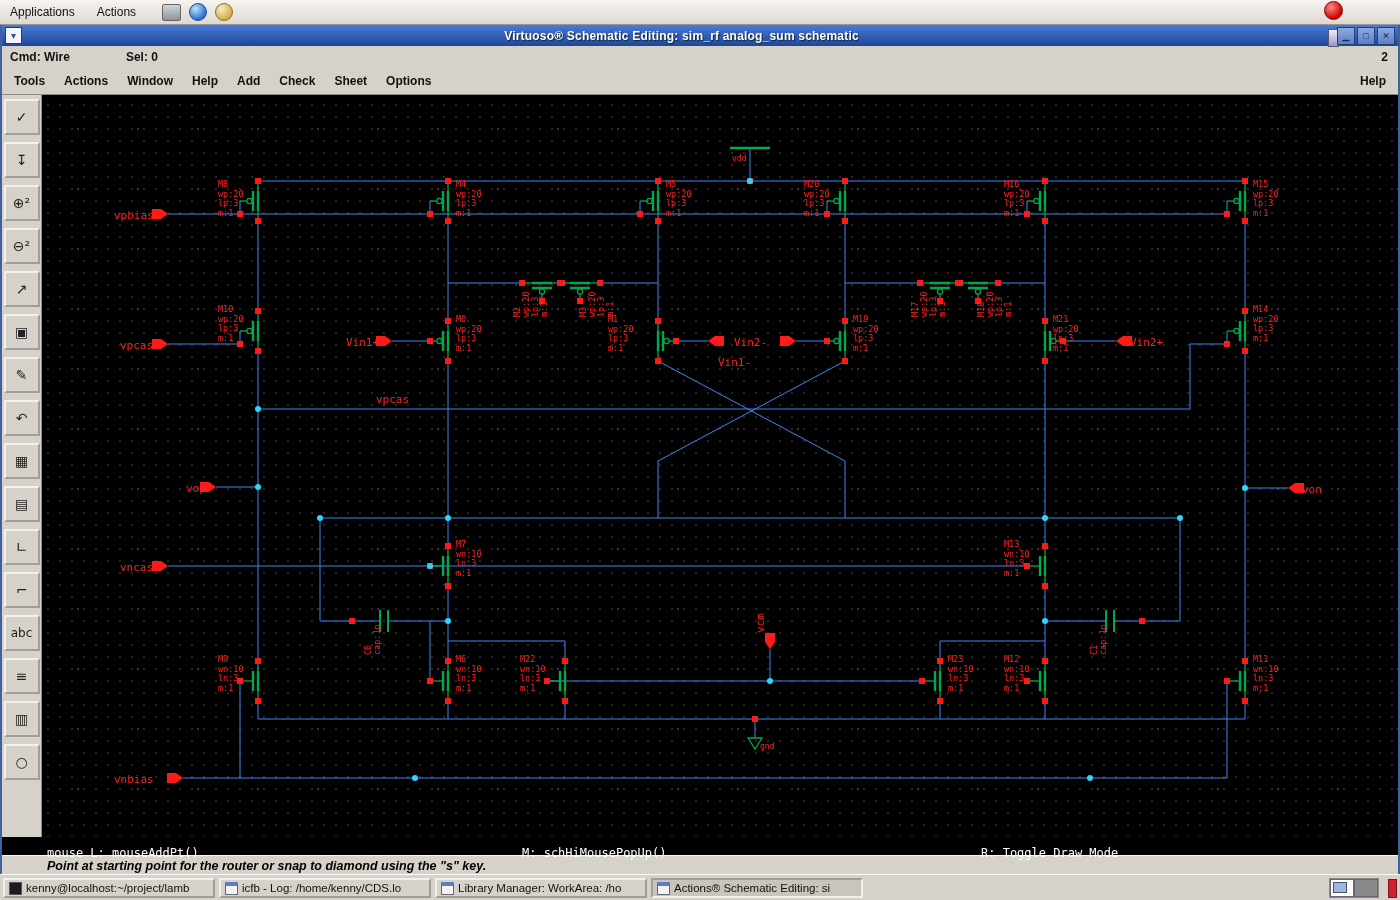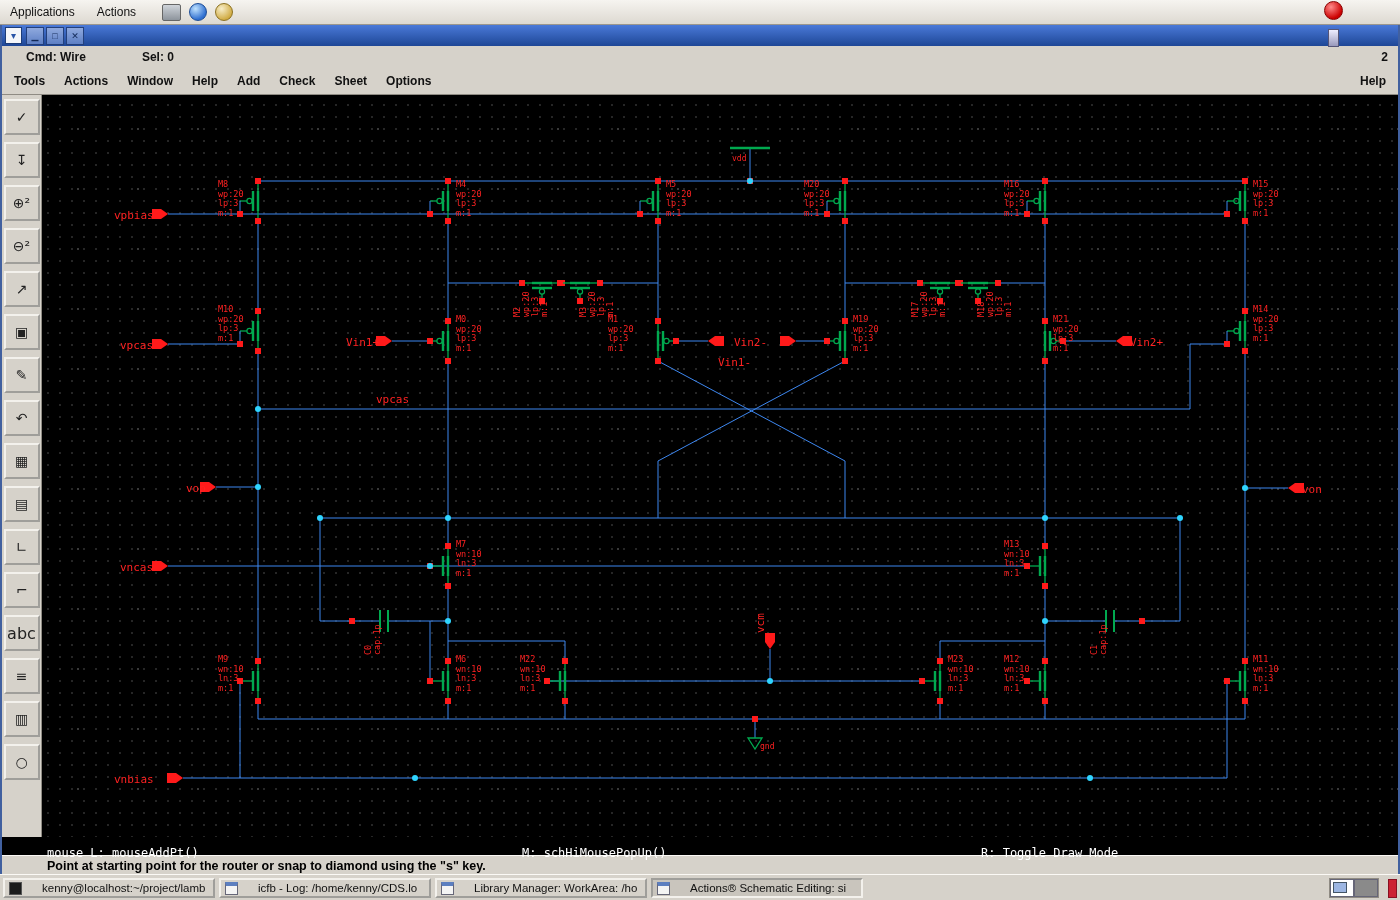--- a/index.html
+++ b/index.html
@@ -23,21 +23,21 @@
   .app-window{height:849px;box-sizing:border-box;border-left:2px solid #41609f;border-right:2px solid #41609f;background:#d6d2ca;}
   .titlebar{height:21px;background:linear-gradient(#4a79d8,#1e4796);display:flex;align-items:center;padding:0 3px;}
   .win-menu-btn{width:15px;height:15px;background:#f4f6fa;border:1px solid #1c3c78;color:#2a55a8;font-size:10px;
      display:flex;align-items:center;justify-content:center;margin-right:4px;}
   .win-title{flex:1;text-align:center;color:#fff;font-weight:bold;font-size:12px;letter-spacing:.2px;
      text-shadow:1px 1px 1px #123;}
   .win-btns{display:flex;gap:2px;}
   .wbtn{width:16px;height:16px;background:linear-gradient(#8fa9de,#5d7fc4);border:1px solid #23407c;color:#132a58;
      font-size:9px;display:flex;align-items:center;justify-content:center;}
   .cmd-row{height:22px;display:flex;align-items:center;font-size:12px;font-weight:bold;color:#111;
-     padding-left:24px;background:#d6d2ca;}
+     padding-left:8px;background:#d6d2ca;}
   .cmd-sel{margin-left:56px;}
   .page-num{margin-left:auto;padding-right:10px;font-weight:bold;}
   .menubar{height:26px;display:flex;align-items:center;gap:19px;padding:0 12px;background:#d6d2ca;
      border-bottom:1px solid #8f8b83;font-size:12px;font-weight:bold;color:#111;}
   .menu-item{cursor:default;}
   .menu-help{margin-left:auto;}
   
   .main{display:flex;height:742px;}
   .toolcol{width:40px;box-sizing:border-box;background:#d6d2ca;border-right:1px solid #8f8b83;padding-top:2px;}
   .tool-btn{width:32px;height:32px;margin:2px auto 7px auto;background:#d6d2ca;border:2px outset #f3f1ec;
@@ -47,26 +47,26 @@
      background-image:radial-gradient(circle,#3a3a3a 1px,transparent 1.5px),
                       radial-gradient(circle,#262626 1px,transparent 1.2px);
      background-size:60px 60px,12px 12px;background-position:6px 4px,0 4px;}
   .canvas svg{position:absolute;inset:0;width:100%;height:100%;}
   
   .mouse-row{height:18px;background:#000;position:relative;color:#fff;
      font-family:"DejaVu Sans Mono","Liberation Mono",monospace;font-size:12px;}
   .mouse-row span{position:absolute;top:9px;white-space:pre;}
   .m-left{left:45px;} .m-mid{left:520px;} .m-right{left:960px;margin-left:19px;}
   .prompt-row{height:20px;background:#d6d2ca;border-top:1px solid #fbf9f5;line-height:20px;
-     padding-left:45px;font-size:12.5px;font-weight:bold;color:#000;}
+     padding-left:45px;font-size:12.5px;font-weight:bold;color:#000;font-style:italic;}
   
   .taskbar{height:26px;background:#d6d2ca;border-top:1px solid #fbf9f5;display:flex;align-items:center;
      padding:0 3px;gap:4px;}
   .task-btn{width:212px;height:20px;box-sizing:border-box;border:2px outset #f3f1ec;background:#d6d2ca;
-     display:flex;align-items:center;gap:20px;padding:0 4px;font-size:11.5px;color:#111;
+     display:flex;align-items:center;gap:4px;padding:0 4px;font-size:11.5px;color:#111;
      overflow:hidden;white-space:nowrap;}
   .task-btn.pressed{border-style:inset;background:#c9c5bd;}
   .task-ic{width:13px;height:13px;flex:0 0 13px;box-sizing:border-box;}
   .ti-terminal{background:#1c1c1c;border:1px solid #555;}
   .ti-window{background:#f4f4f4;border:1px solid #667;border-top:4px solid #5c7fc0;}
   .pager{margin-left:auto;display:flex;border:1px solid #8f8b83;}
   .pager-cell{width:24px;height:18px;box-sizing:border-box;}
   .pc-active{background:#fff;border:1px solid #667;position:relative;}
   .pc-active::after{content:"";position:absolute;left:2px;top:2px;width:12px;height:9px;background:#9db6e2;border:1px solid #456;}
   .pc-other{background:#8a8a8a;border:1px solid #667;}
@@ -88,20 +88,21 @@
   <div class="panel-right">
     <span class="clock">Sun Aug 16, 12:09 PM</span>
     <span class="redhat"></span>
     <span class="edge-ic"></span>
   </div>
 </div>
 
 <div class="app-window">
   <div class="titlebar">
     <span class="win-menu-btn">▾</span>
+    <span class="win-title">Virtuoso® Schematic Editing: sim_rf analog_sum schematic</span>
     <span class="win-btns">
       <span class="wbtn">▁</span>
       <span class="wbtn">□</span>
       <span class="wbtn">✕</span>
     </span>
   </div>
 
   <div class="cmd-row">
     <span>Cmd: Wire</span>
     <span class="cmd-sel">Sel: 0</span>
@@ -127,21 +128,21 @@
         <div class="tool-btn">⊕²</div>
         <div class="tool-btn">⊖²</div>
         <div class="tool-btn">↗</div>
         <div class="tool-btn">▣</div>
         <div class="tool-btn">✎</div>
         <div class="tool-btn">↶</div>
         <div class="tool-btn">▦</div>
         <div class="tool-btn">▤</div>
         <div class="tool-btn">∟</div>
         <div class="tool-btn">⌐</div>
-        <div class="tool-btn" style="font-size: 16px;">abc</div>
+        <div class="tool-btn" style="font-size: 12px;">abc</div>
         <div class="tool-btn">≡</div>
         <div class="tool-btn">▥</div>
         <div class="tool-btn">○</div>
       </div>
     <div class="canvas">
       <svg id="schsvg" viewBox="42 94 1356 742" preserveAspectRatio="none">
           <line x1="255" y1="180" x2="1245" y2="180" stroke="#3d87f0" stroke-width="1"></line>
           <line x1="168" y1="213" x2="1227" y2="213" stroke="#3d87f0" stroke-width="1"></line>
           <line x1="168" y1="343" x2="240" y2="343" stroke="#3d87f0" stroke-width="1"></line>
           <line x1="258" y1="408" x2="1190" y2="408" stroke="#3d87f0" stroke-width="1"></line>

